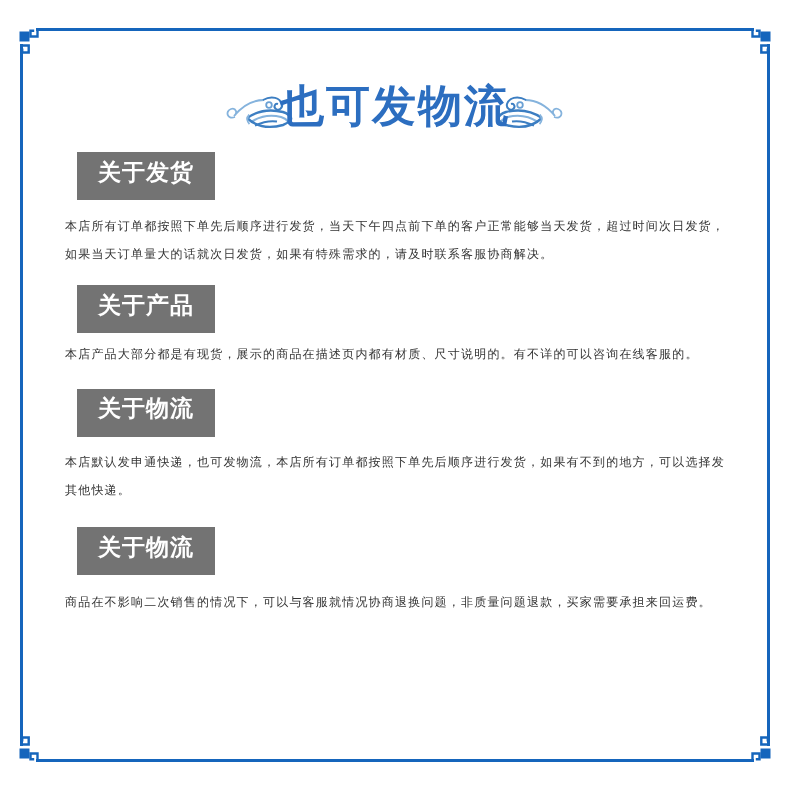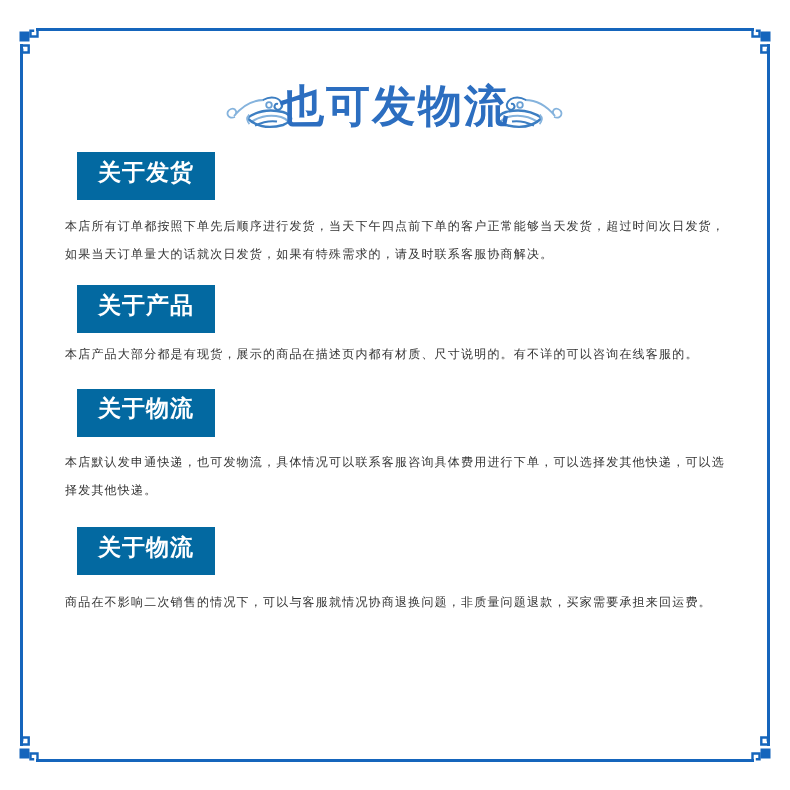--- a/index.html
+++ b/index.html
@@ -38,21 +38,21 @@
     margin-top: 14px; font-size: 19px; color: #555555;
     letter-spacing: 3px;
   }
   .flourish { position: absolute; width: 68px; height: 46px; }
   .flourish.left  { left: 225px; top: 92px; }
   .flourish.right { left: 496px; top: 92px; transform: scaleX(-1); }
 
   
   .sec .badge {
     display: inline-block; margin-left: 12px;
-    background: #0369a1; color: #ffffff;
+    background: #737373; color: #ffffff;
     font-size: 23px; font-weight: bold; letter-spacing: 1px;
     line-height: 40px; height: 48px; padding: 0 21px;
   }
   .sec p {
     margin: 12px 0 0 0;
     font-size: 12px; line-height: 28px; color: #333333;
     letter-spacing: 1.2px; text-align: left;
   }
   .s1 { margin-top: 24px; }
   .s2 { margin-top: 17px; }  .s2 p { margin-top: 7px; }
@@ -129,21 +129,21 @@
       <p>本店所有订单都按照下单先后顺序进行发货，当天下午四点前下单的客户正常能够当天发货，超过时间次日发货，如果当天订单量大的话就次日发货，如果有特殊需求的，请及时联系客服协商解决。</p>
     </div>
 
     <div class="sec s2">
       <span class="badge">关于产品</span>
       <p>本店产品大部分都是有现货，展示的商品在描述页内都有材质、尺寸说明的。有不详的可以咨询在线客服的。</p>
     </div>
 
     <div class="sec s3">
       <span class="badge">关于物流</span>
-      <p>本店默认发申通快递，也可发物流，具体情况可以联系客服咨询具体费用进行下单，可以选择发其他快递，可以选择发其他快递。</p>
+      <p>本店默认发申通快递，也可发物流，本店所有订单都按照下单先后顺序进行发货，如果有不到的地方，可以选择发其他快递。</p>
     </div>
 
     <div class="sec s4">
       <span class="badge">关于物流</span>
       <p>商品在不影响二次销售的情况下，可以与客服就情况协商退换问题，非质量问题退款，买家需要承担来回运费。</p>
     </div>
   </div>
 
 </div>
 

